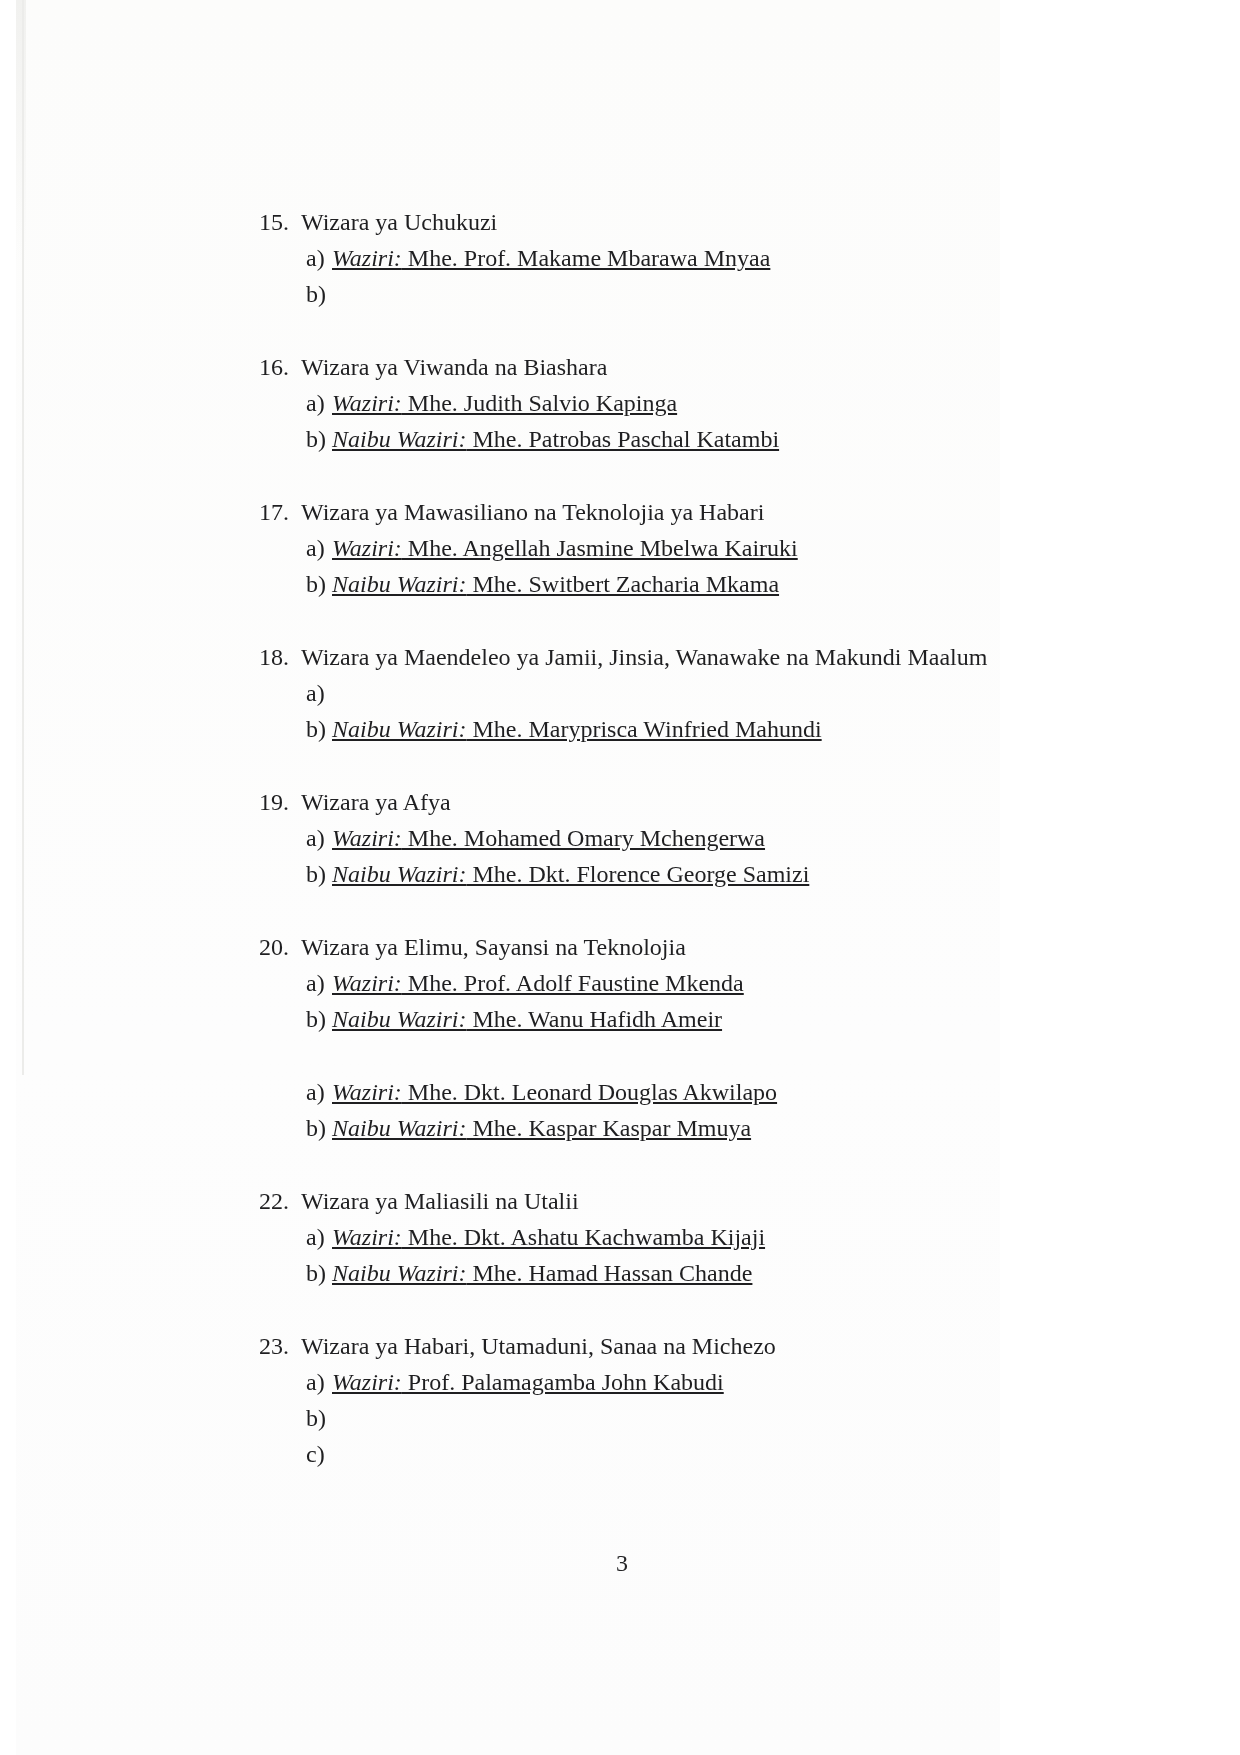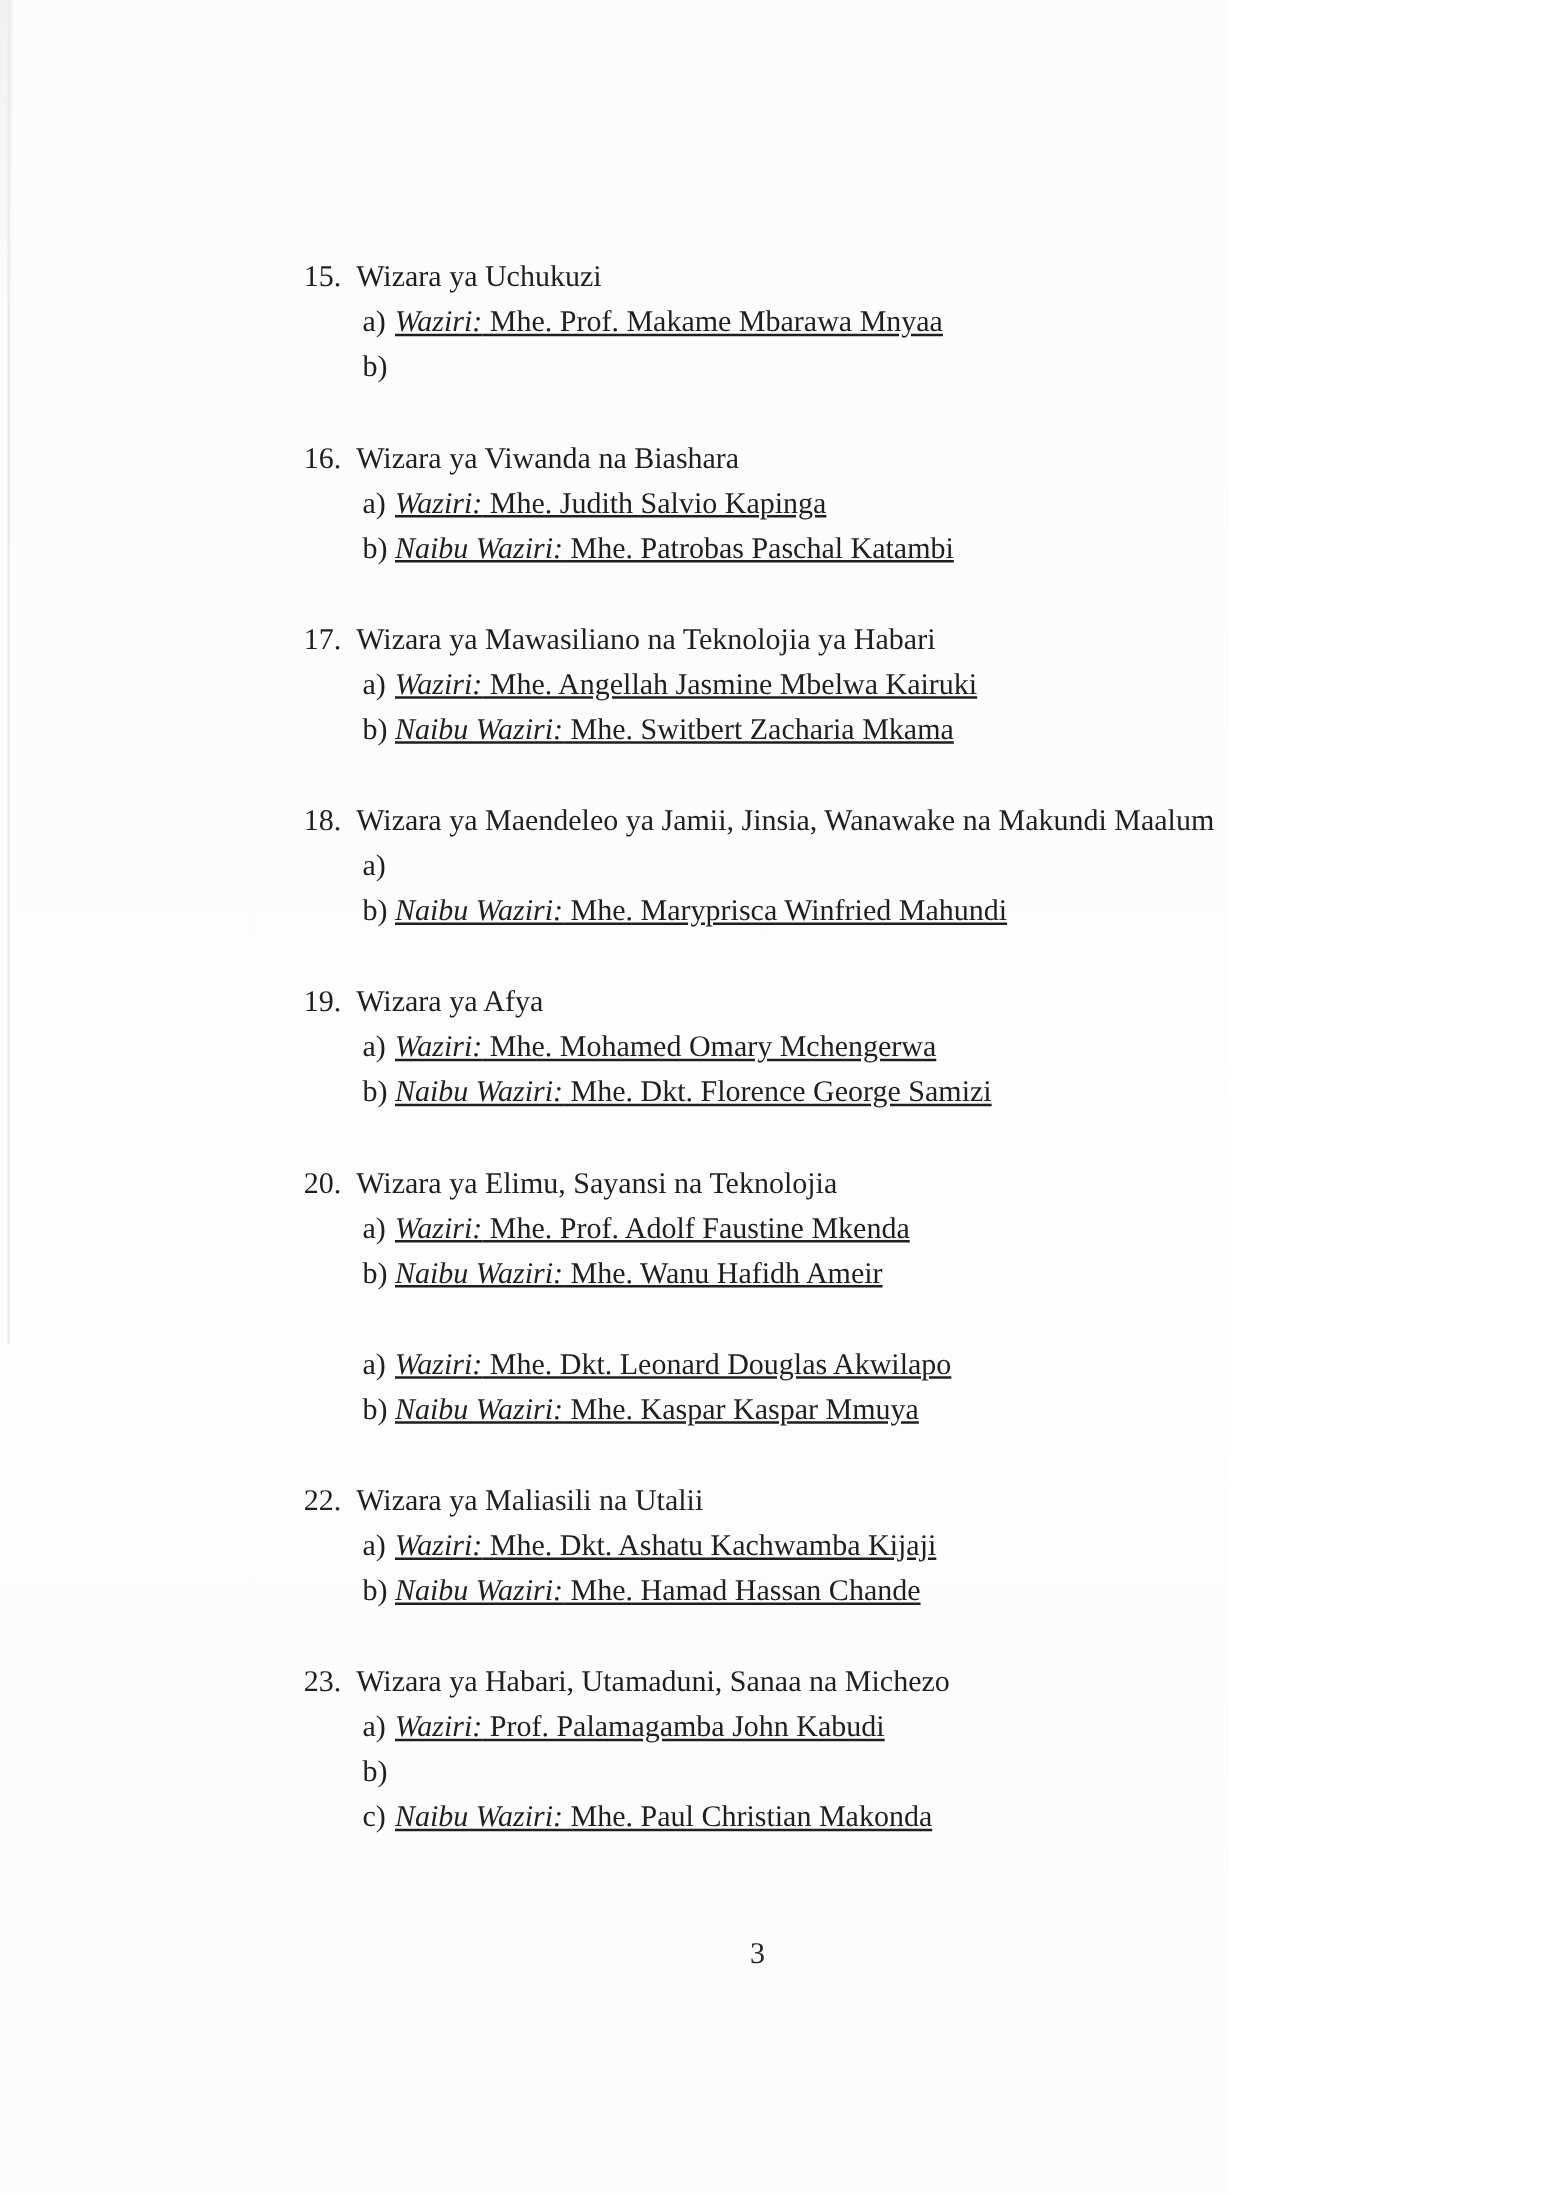--- a/index.html
+++ b/index.html
@@ -12,20 +12,21 @@
     background: #ffffff;
     font-family: "Liberation Serif", "DejaVu Serif", serif;
     color: #1f1f21;
     overflow: hidden;
   }
   .page {
     position: relative;
     width: 984px;
     height: 1755px;
     background: linear-gradient(180deg, #fcfcfb 0%, #fdfdfd 60%, #fcfcfc 100%);
+    margin-left: 16px;
   }
   
   .scan-edge {
     position: absolute;
     left: 6px;
     top: 0;
     width: 2px;
     height: 1075px;
     background: #ececea;
   }
@@ -239,20 +240,19 @@
     <span class="official-letter">a)</span>
     <span class="official-text"><span class="official-role">Waziri:</span><span>&nbsp;Prof. Palamagamba John Kabudi</span></span>
   </div>
 
   <div class="official-row">
     <span class="official-letter">b)</span>
   </div>
 
   <div class="official-row">
     <span class="official-letter">c)</span>
-    <span class="official-text"><span class="official-role">Naibu Waziri:</span><span>&nbsp;Mhe. Paul Christian Makonda</span></span>
   </div>
 </div>
   </div>
 </div>
 
   <div class="page-number">3</div>
 </div>
 
 </body></html>

